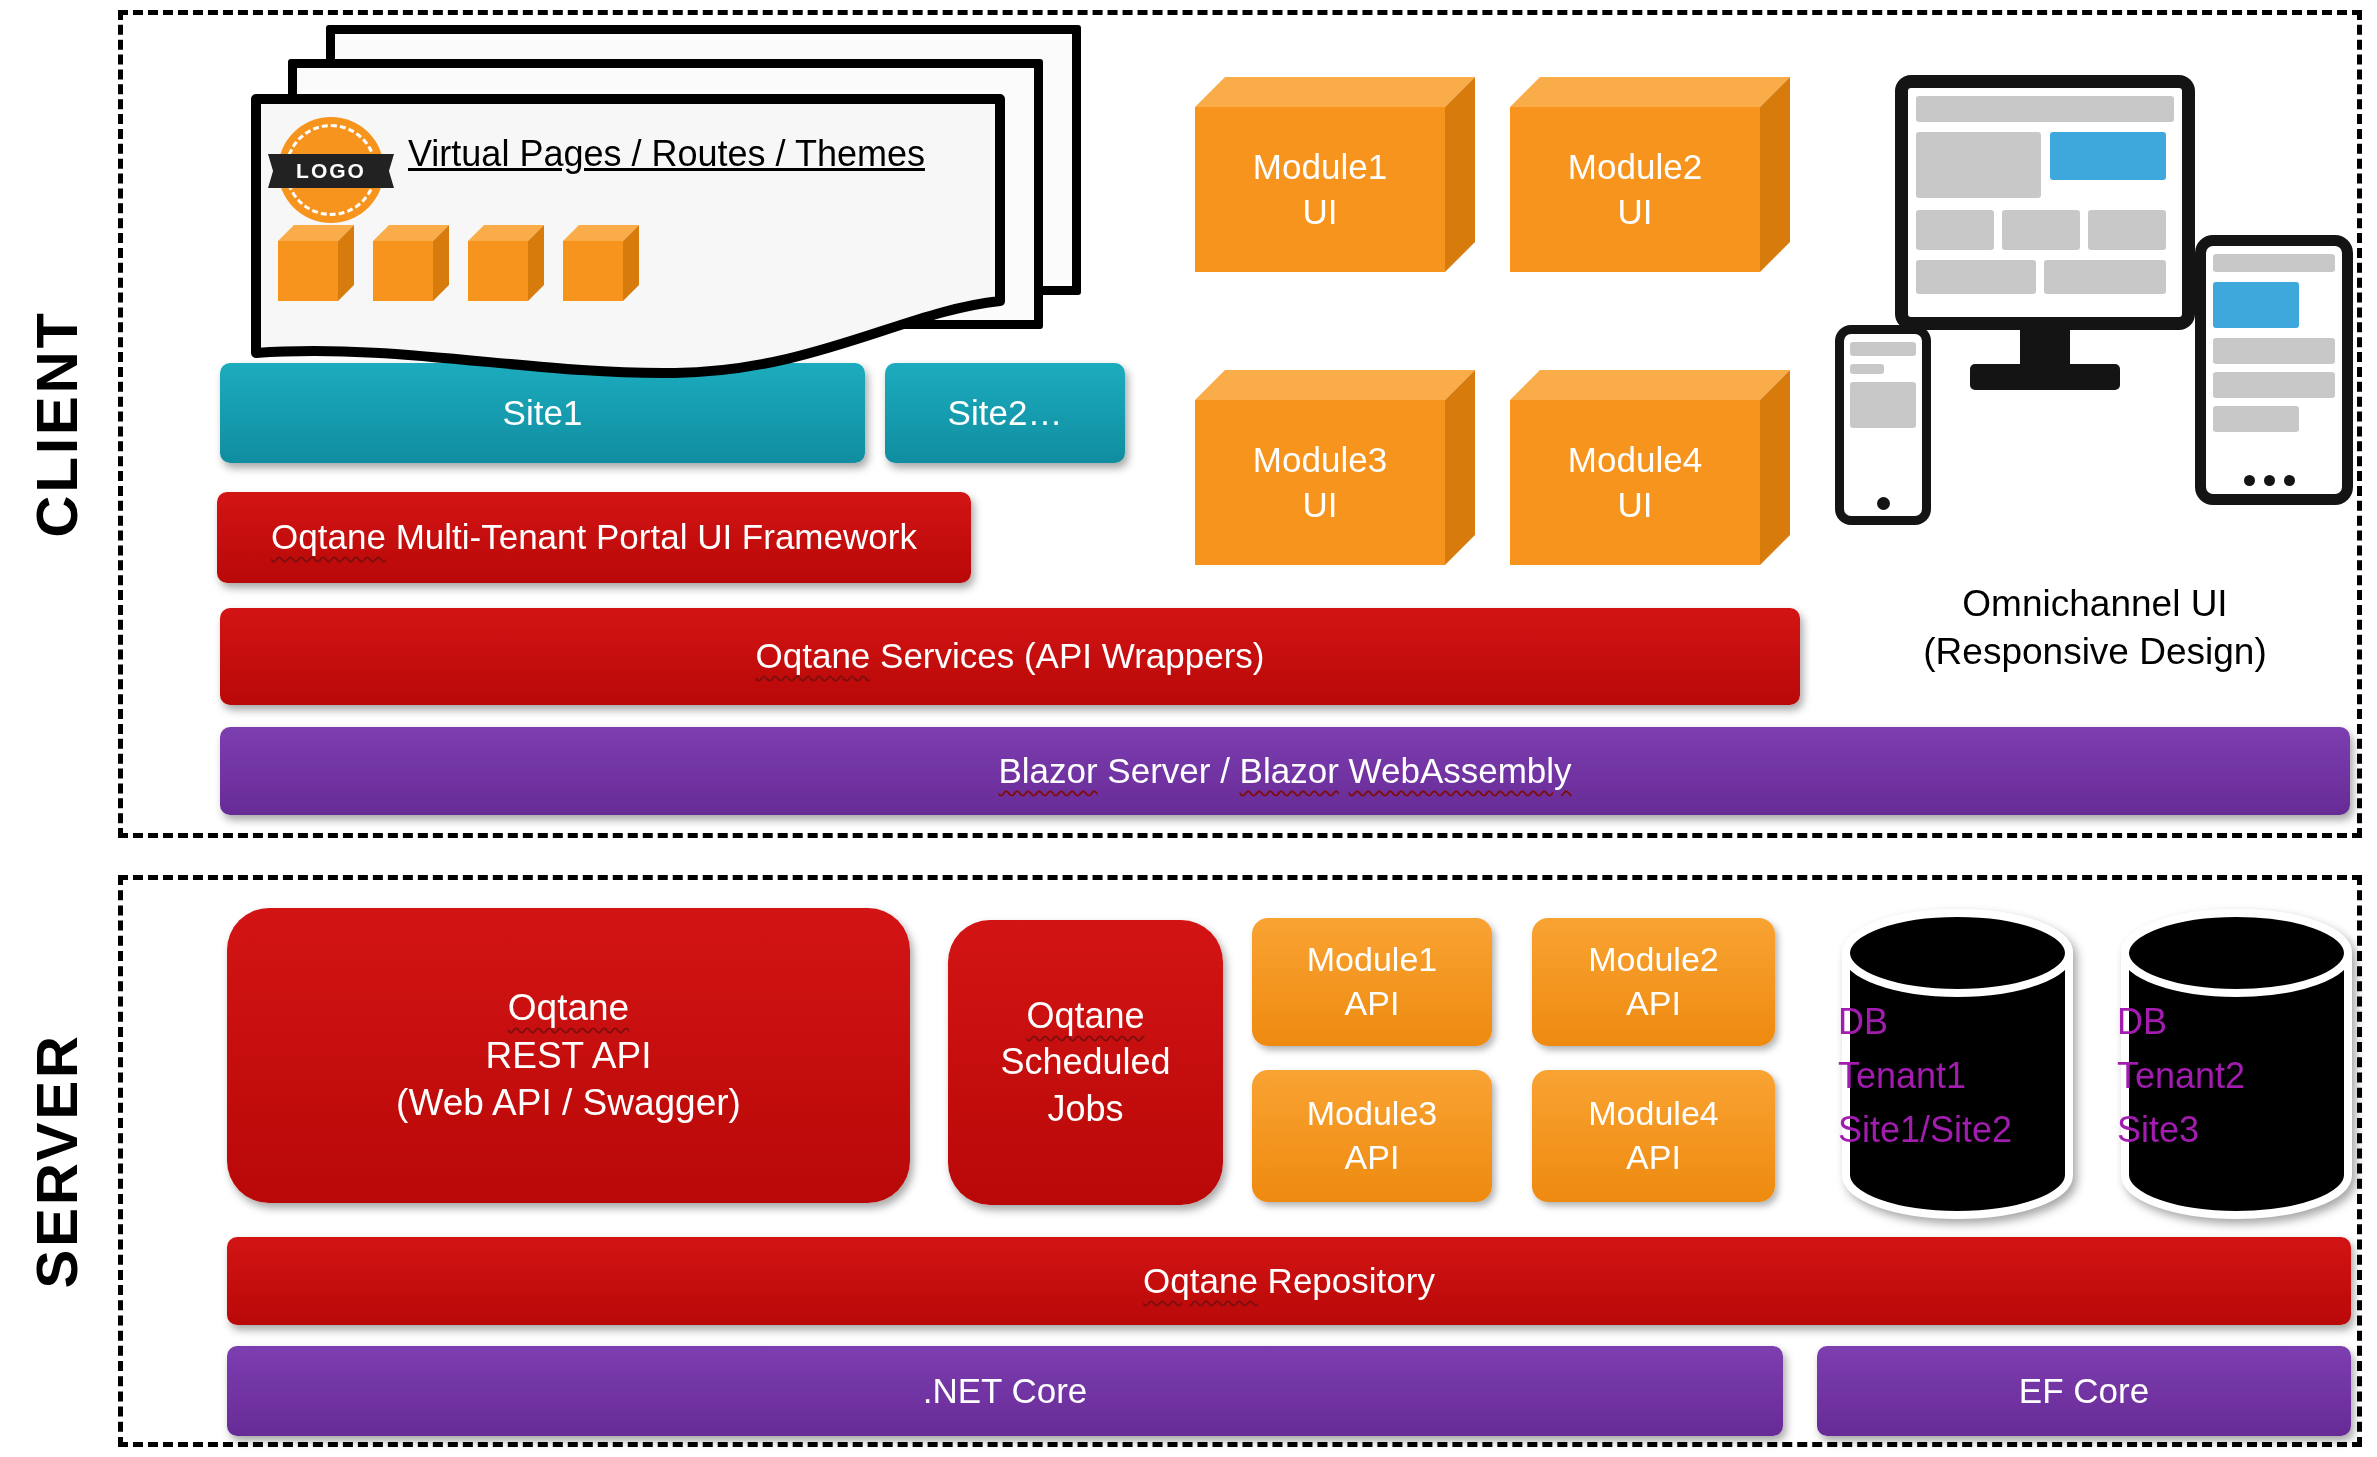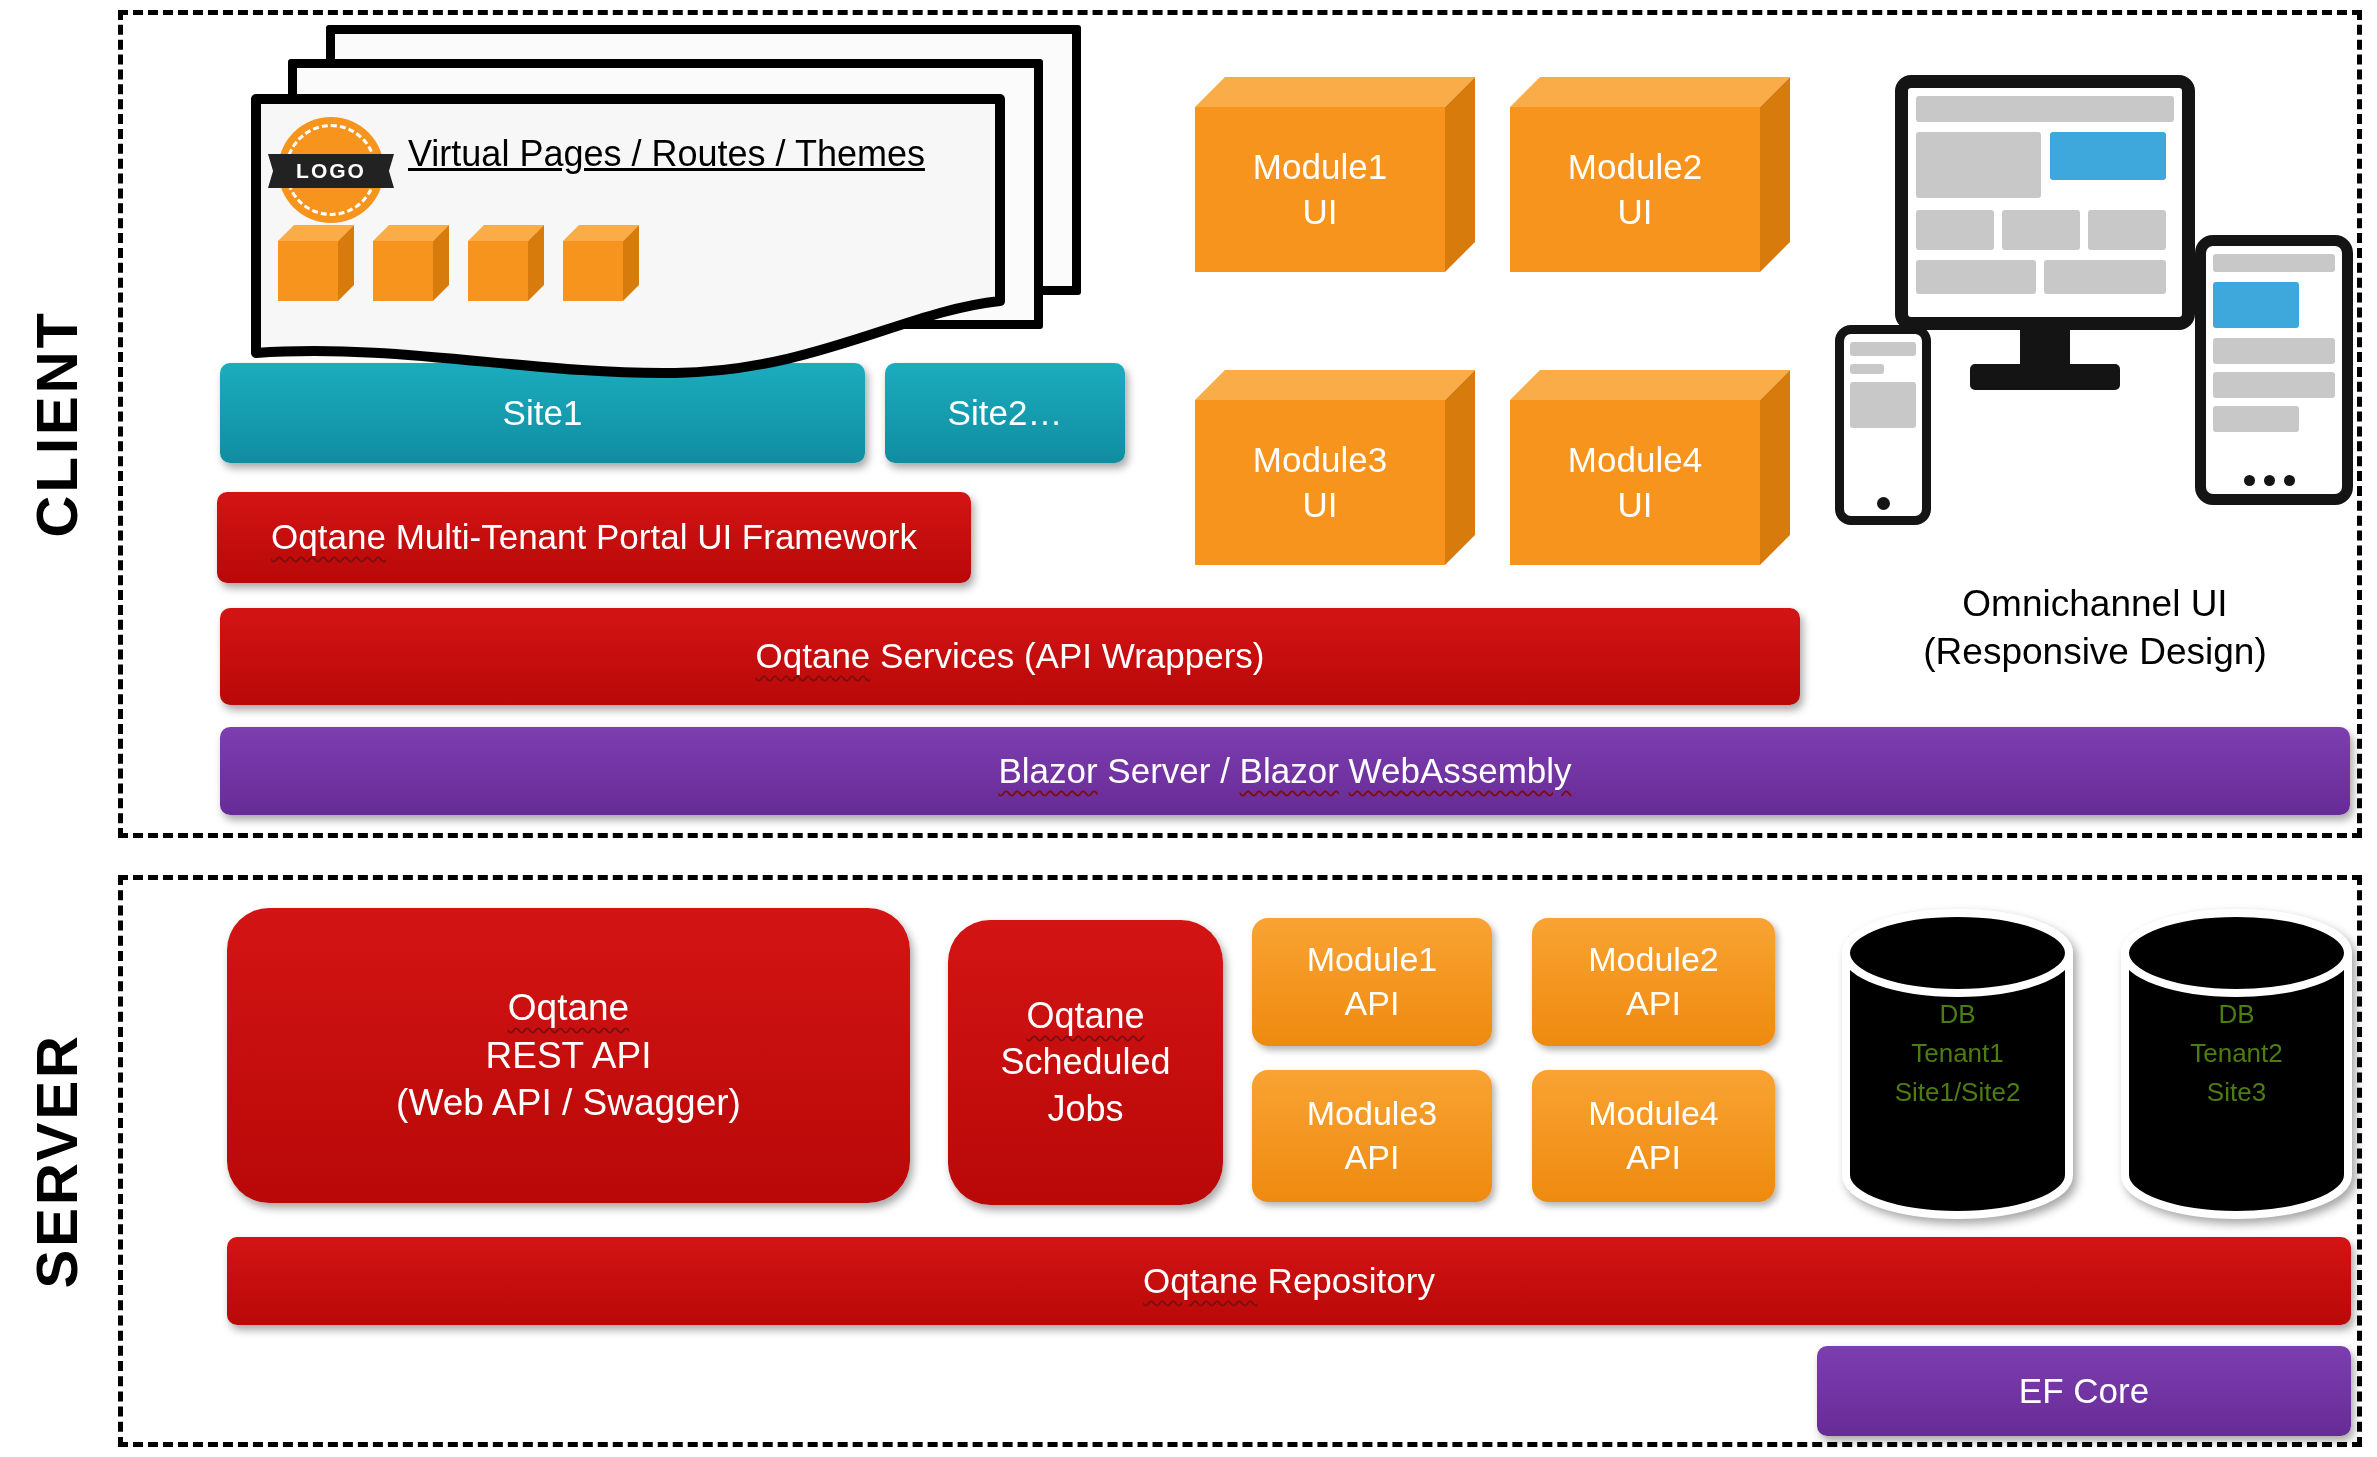--- a/index.html
+++ b/index.html
@@ -43,22 +43,22 @@
                  display:flex; align-items:center; justify-content:center; color:#fff; font-weight:bold;
                  font-size:21px; letter-spacing:2px; }
   
   .device { position:absolute; background:#fff; border:13px solid #141414; }
   .blk { position:absolute; background:#C8C8C8; border-radius:3px; }
   .blue { background:#3EA7DB; }
   .dot { width:11px; height:11px; border-radius:50%; background:#141414; display:block; }
   .caption { position:absolute; text-align:center; font-size:37px; line-height:1.3; color:#000; }
   
   .dbwrap { position:absolute; filter:drop-shadow(4px 5px 5px rgba(0,0,0,0.35)); }
-  .dbtext { position:absolute; left:0; right:0; top:90px; color:#4d7c0f; font-size:26px; line-height:1.5;
-            text-align:center; white-space:pre-line; }
+  .dbtext { position:absolute; left:0; right:0; top:90px; color:#a21caf; font-size:36px; line-height:1.5;
+            white-space:pre-line; }
 </style>
 </head>
 <body>
 
 <div class="stage">
 
   <div class="side-label" style="top:10px;height:828px;">
     <span>CLIENT</span>
   </div>
 
@@ -236,18 +236,21 @@
         <ellipse cx="119.5" cy="48" rx="111.5" ry="40" fill="#000" stroke="#fff" stroke-width="8"></ellipse>
       </svg>
       <div class="dbtext">DB
 Tenant2
 Site3</div>
     </div>
 
     <div class="bar red" style="left:104px;top:357px;width:2124px;height:88px;">
       <span class="pre"><u class="wavy">Oqtane</u> Repository</span>
     </div>
+    <div class="bar purple" style="left:104px;top:466px;width:1556px;height:90px;">
+      <span class="pre">.NET Core</span>
+    </div>
     <div class="bar purple" style="left:1694px;top:466px;width:534px;height:90px;">
       <span class="pre">EF Core</span>
     </div>
   </div>
 
 </div>
 
 </body></html>

